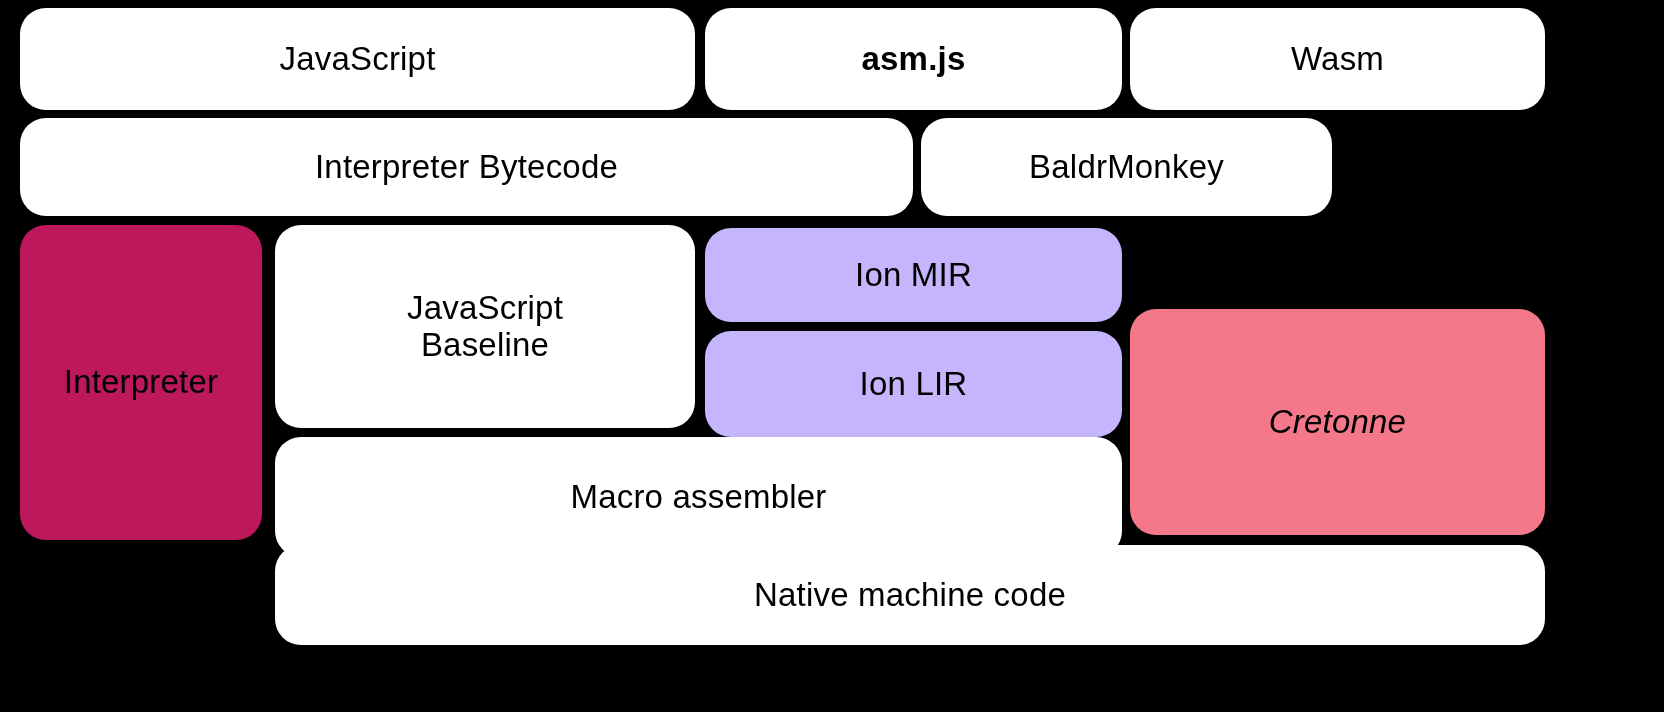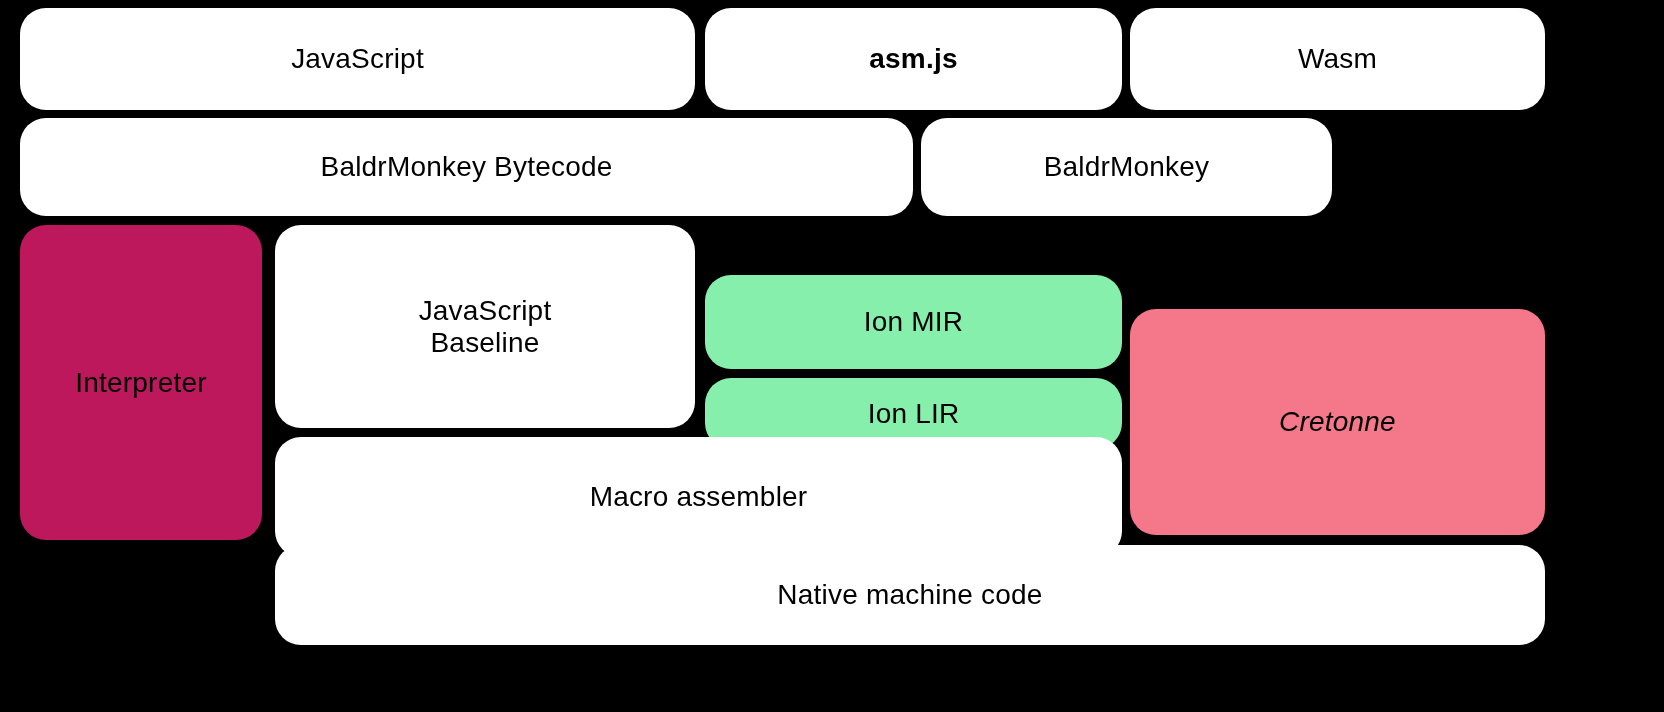--- a/index.html
+++ b/index.html
@@ -21,42 +21,42 @@
   }
   .node {
     position: absolute;
     box-sizing: border-box;
     border-radius: 26px;
     display: flex;
     align-items: center;
     justify-content: center;
     text-align: center;
     color: #000000;
-    font-size: 28px;
+    font-size: 33px;
     line-height: 1.12;
     font-weight: 400;
     letter-spacing: 0.2px;
     white-space: pre-line;
     padding: 0 10px;
   }
   .fill-white { background: #FFFFFF; }
   .fill-gray  { background: #be185d; }
-  .fill-green { background: #86efac; margin-top: 47px; }
+  .fill-green { background: #c4b5fd; }
   .fill-pink  { background: #F4788A; font-style: italic; }
 </style>
 </head>
 <body>
 
 <div id="stage">
     <div class="node fill-white" style="left: 20px; top: 8px; width: 675px; height: 102px;">JavaScript</div>
     <div class="node fill-white" style="left: 705px; top: 8px; width: 417px; height: 102px; font-weight: bold;">asm.js</div>
     <div class="node fill-white" style="left: 1130px; top: 8px; width: 415px; height: 102px;">Wasm</div>
-    <div class="node fill-white" style="left: 20px; top: 118px; width: 893px; height: 98px;">BaldrMonkey Bytecode</div>
+    <div class="node fill-white" style="left: 20px; top: 118px; width: 893px; height: 98px;">Interpreter Bytecode</div>
     <div class="node fill-white" style="left: 921px; top: 118px; width: 411px; height: 98px;">BaldrMonkey</div>
     <div class="node fill-gray" style="left: 20px; top: 225px; width: 242px; height: 315px;">Interpreter</div>
     <div class="node fill-white" style="left: 275px; top: 225px; width: 420px; height: 203px;">JavaScript
 Baseline</div>
     <div class="node fill-green" style="left: 705px; top: 228px; width: 417px; height: 94px;">Ion MIR</div>
-    <div class="node fill-green" style="left: 705px; top: 331px; width: 417px; height: 71px;">Ion LIR</div>
+    <div class="node fill-green" style="left: 705px; top: 331px; width: 417px; height: 106px;">Ion LIR</div>
     <div class="node fill-pink" style="left: 1130px; top: 309px; width: 415px; height: 226px;">Cretonne</div>
     <div class="node fill-white" style="left: 275px; top: 437px; width: 847px; height: 120px;">Macro assembler</div>
     <div class="node fill-white" style="left: 275px; top: 545px; width: 1270px; height: 100px;">Native machine code</div>
   </div>
 
 </body></html>

